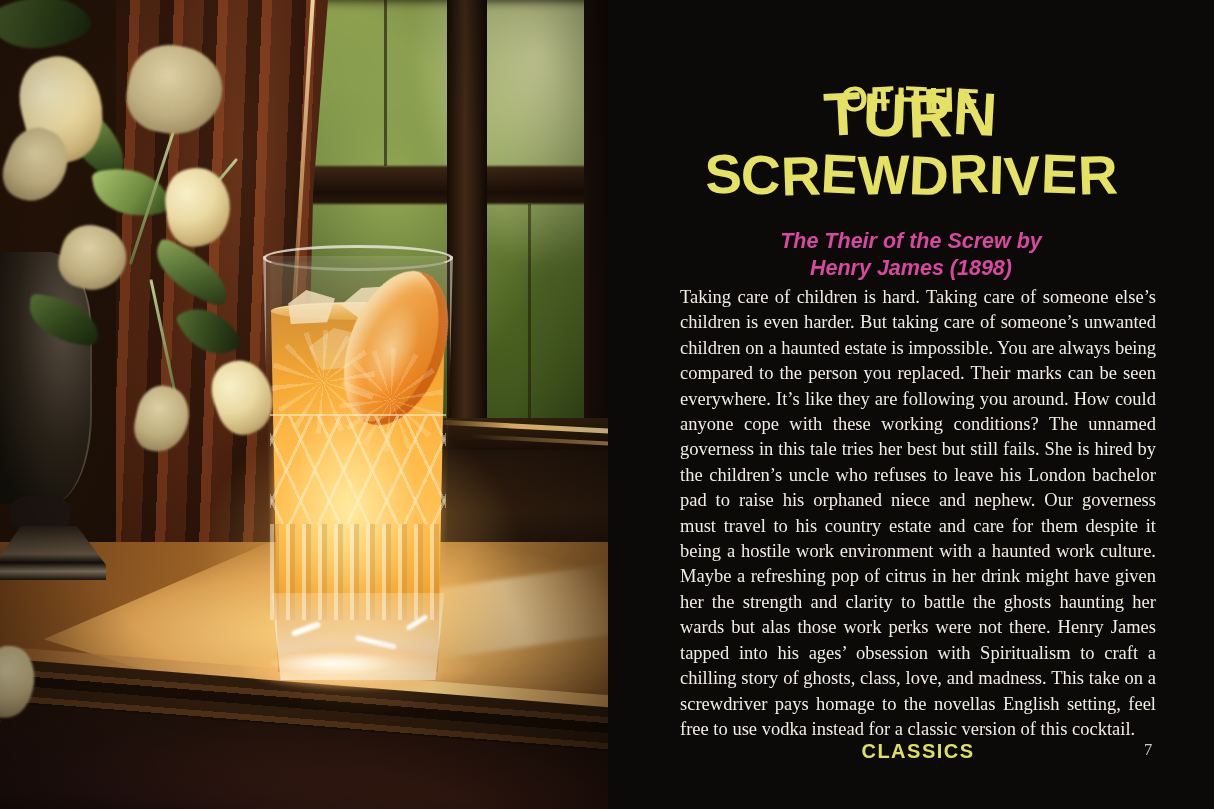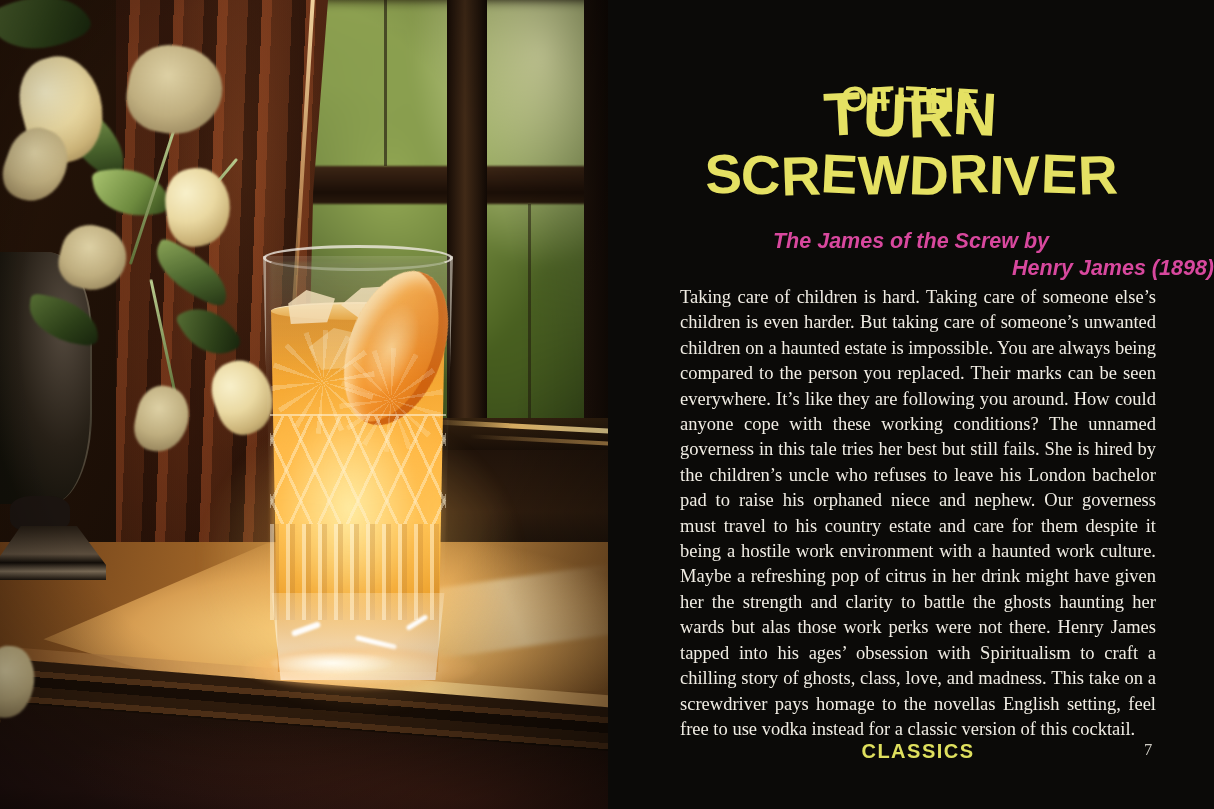--- a/index.html
+++ b/index.html
@@ -212,22 +212,22 @@
     <div class="glitter-bar"></div>
 
     <div class="title-line1">
       <span class="title-small"><span style="display: inline-block; position: static; transform: rotate(-3deg) translateY(-1px);">T</span><span style="display: inline-block; position: static; transform: rotate(2deg) translateY(0px);">H</span><span style="display: inline-block; position: static; transform: rotate(-2deg) translateY(1px);">E</span></span>
       <span class="title-large"><span style="display: inline-block; position: static; transform: rotate(-3deg) translateY(-1px);">T</span><span style="display: inline-block; position: static; transform: rotate(2deg) translateY(0px);">U</span><span style="display: inline-block; position: static; transform: rotate(-2deg) translateY(1px);">R</span><span style="display: inline-block; position: static; transform: rotate(3deg) translateY(-1px);">N</span></span>
       <span class="title-small"><span style="display: inline-block; position: static; transform: rotate(-3deg) translateY(-1px);">O</span><span style="display: inline-block; position: static; transform: rotate(2deg) translateY(0px);">F</span><span style="display: inline-block; position: static; transform: rotate(-2deg) translateY(1px);">&nbsp;</span><span style="display: inline-block; position: static; transform: rotate(3deg) translateY(-1px);">T</span><span style="display: inline-block; position: static; transform: rotate(-1.5deg) translateY(0px);">H</span><span style="display: inline-block; position: static; transform: rotate(2.5deg) translateY(1px);">E</span></span>
     </div>
     <div class="title-line2"><span style="display: inline-block; position: static; transform: rotate(-3deg) translateY(-1px);">S</span><span style="display: inline-block; position: static; transform: rotate(2deg) translateY(0px);">C</span><span style="display: inline-block; position: static; transform: rotate(-2deg) translateY(1px);">R</span><span style="display: inline-block; position: static; transform: rotate(3deg) translateY(-1px);">E</span><span style="display: inline-block; position: static; transform: rotate(-1.5deg) translateY(0px);">W</span><span style="display: inline-block; position: static; transform: rotate(2.5deg) translateY(1px);">D</span><span style="display: inline-block; position: static; transform: rotate(-2.5deg) translateY(-1px);">R</span><span style="display: inline-block; position: static; transform: rotate(1.5deg) translateY(0px);">I</span><span style="display: inline-block; position: static; transform: rotate(-3deg) translateY(1px);">V</span><span style="display: inline-block; position: static; transform: rotate(2deg) translateY(-1px);">E</span><span style="display: inline-block; position: static; transform: rotate(-2deg) translateY(0px);">R</span></div>
 
     <div class="attribution">
-      <span style="position:static;display:block;">The James of the Screw by</span>
-      <span style="position:static;display:block;text-align:right;">Henry James (1898)</span>
+      <span style="position:static;display:block;">The Their of the Screw by</span>
+      <span style="position:static;display:block;">Henry James (1898)</span>
     </div>
 
     <div class="body-text">Taking care of children is hard. Taking care of someone else’s children is even harder. But taking care of someone’s unwanted children on a haunted estate is impossible. You are always being compared to the person you replaced. Their marks can be seen everywhere. It’s like they are following you around. How could anyone cope with these working conditions? The unnamed governess in this tale tries her best but still fails. She is hired by the children’s uncle who refuses to leave his London bachelor pad to raise his orphaned niece and nephew. Our governess must travel to his country estate and care for them despite it being a hostile work environment with a haunted work culture. Maybe a refreshing pop of citrus in her drink might have given her the strength and clarity to battle the ghosts haunting her wards but alas those work perks were not there. Henry James tapped into his ages’ obsession with Spiritualism to craft a chilling story of ghosts, class, love, and madness. This take on a screwdriver pays homage to the novellas English setting, feel free to use vodka instead for a classic version of this cocktail.</div>
 
     <div class="footer-section">CLASSICS</div>
     <div class="page-num">7</div>
   </div>
 </div>
 
 </body></html>

